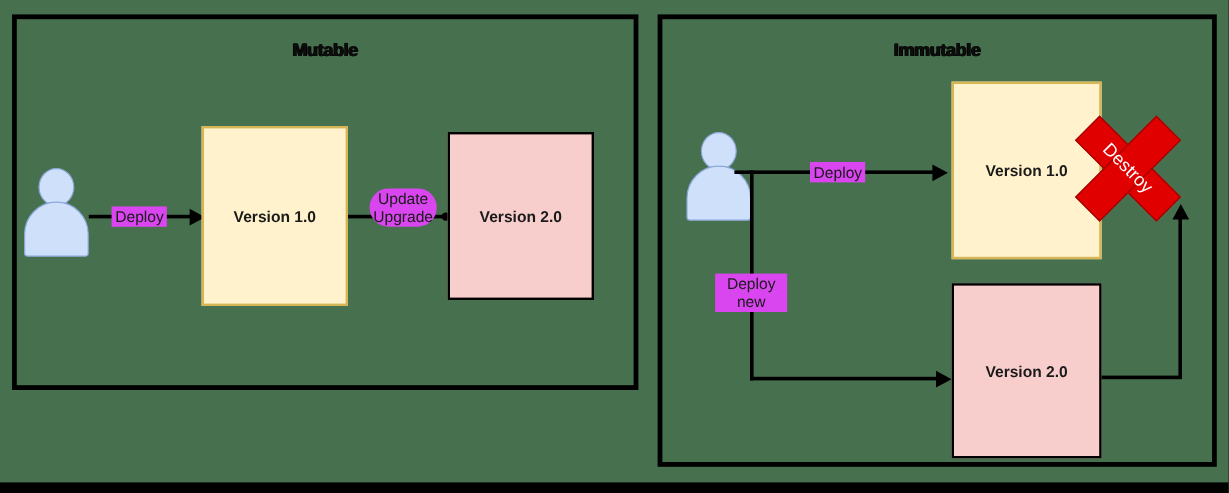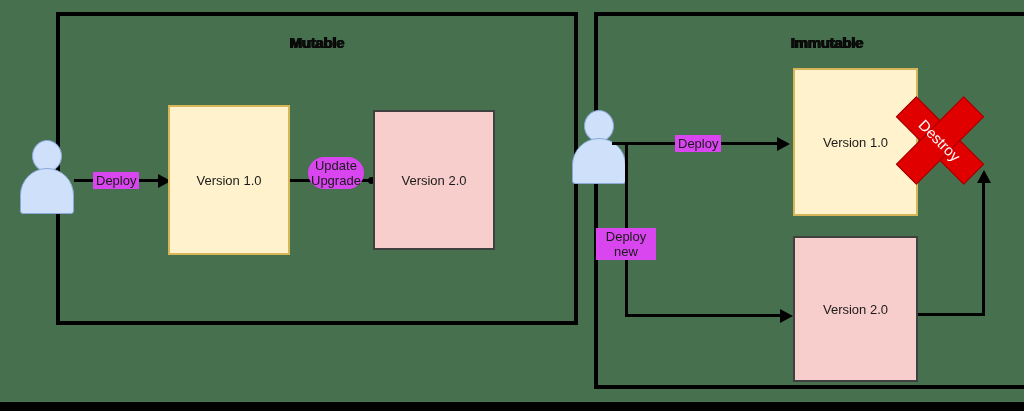--- a/index.html
+++ b/index.html
@@ -15,21 +15,20 @@
     overflow: hidden;
     font-family: "Liberation Sans", sans-serif;
   }
 
   
   .panel {
     position: absolute;
     border: 4px solid #000000;
     box-sizing: border-box;
     background: transparent;
-    margin-left: 46px;
   }
   #panel-mutable   { left: 10px;  top: 12px; width: 522px; height: 313px; }
   #panel-immutable { left: 548px; top: 12px; width: 466px; height: 377px; }
 
   .panel-title {
     position: absolute;
     top: 18px;
     left: 0;
     width: 100%;
     text-align: center;
@@ -42,23 +41,24 @@
 
   
   .vbox {
     position: absolute;
     box-sizing: border-box;
     display: flex;
     align-items: center;
     justify-content: center;
     font-size: 13px;
     color: #1a1a1a;
+    font-weight: bold;
   }
   .vbox.yellow { background: #fff2cc; border: 2px solid #d6b656; }
-  .vbox.pink   { background: #f8cecc; border: 2px solid #404040; }
+  .vbox.pink   { background: #f8cecc; border: 2px solid #000000; }
 
   
   .actor { position: absolute; }
   .actor .head {
     position: absolute;
     left: 12px; top: 0;
     width: 30px; height: 32px;
     border-radius: 50%;
     background: #cfe0fb;
     border: 1.6px solid #8aa8d8;

